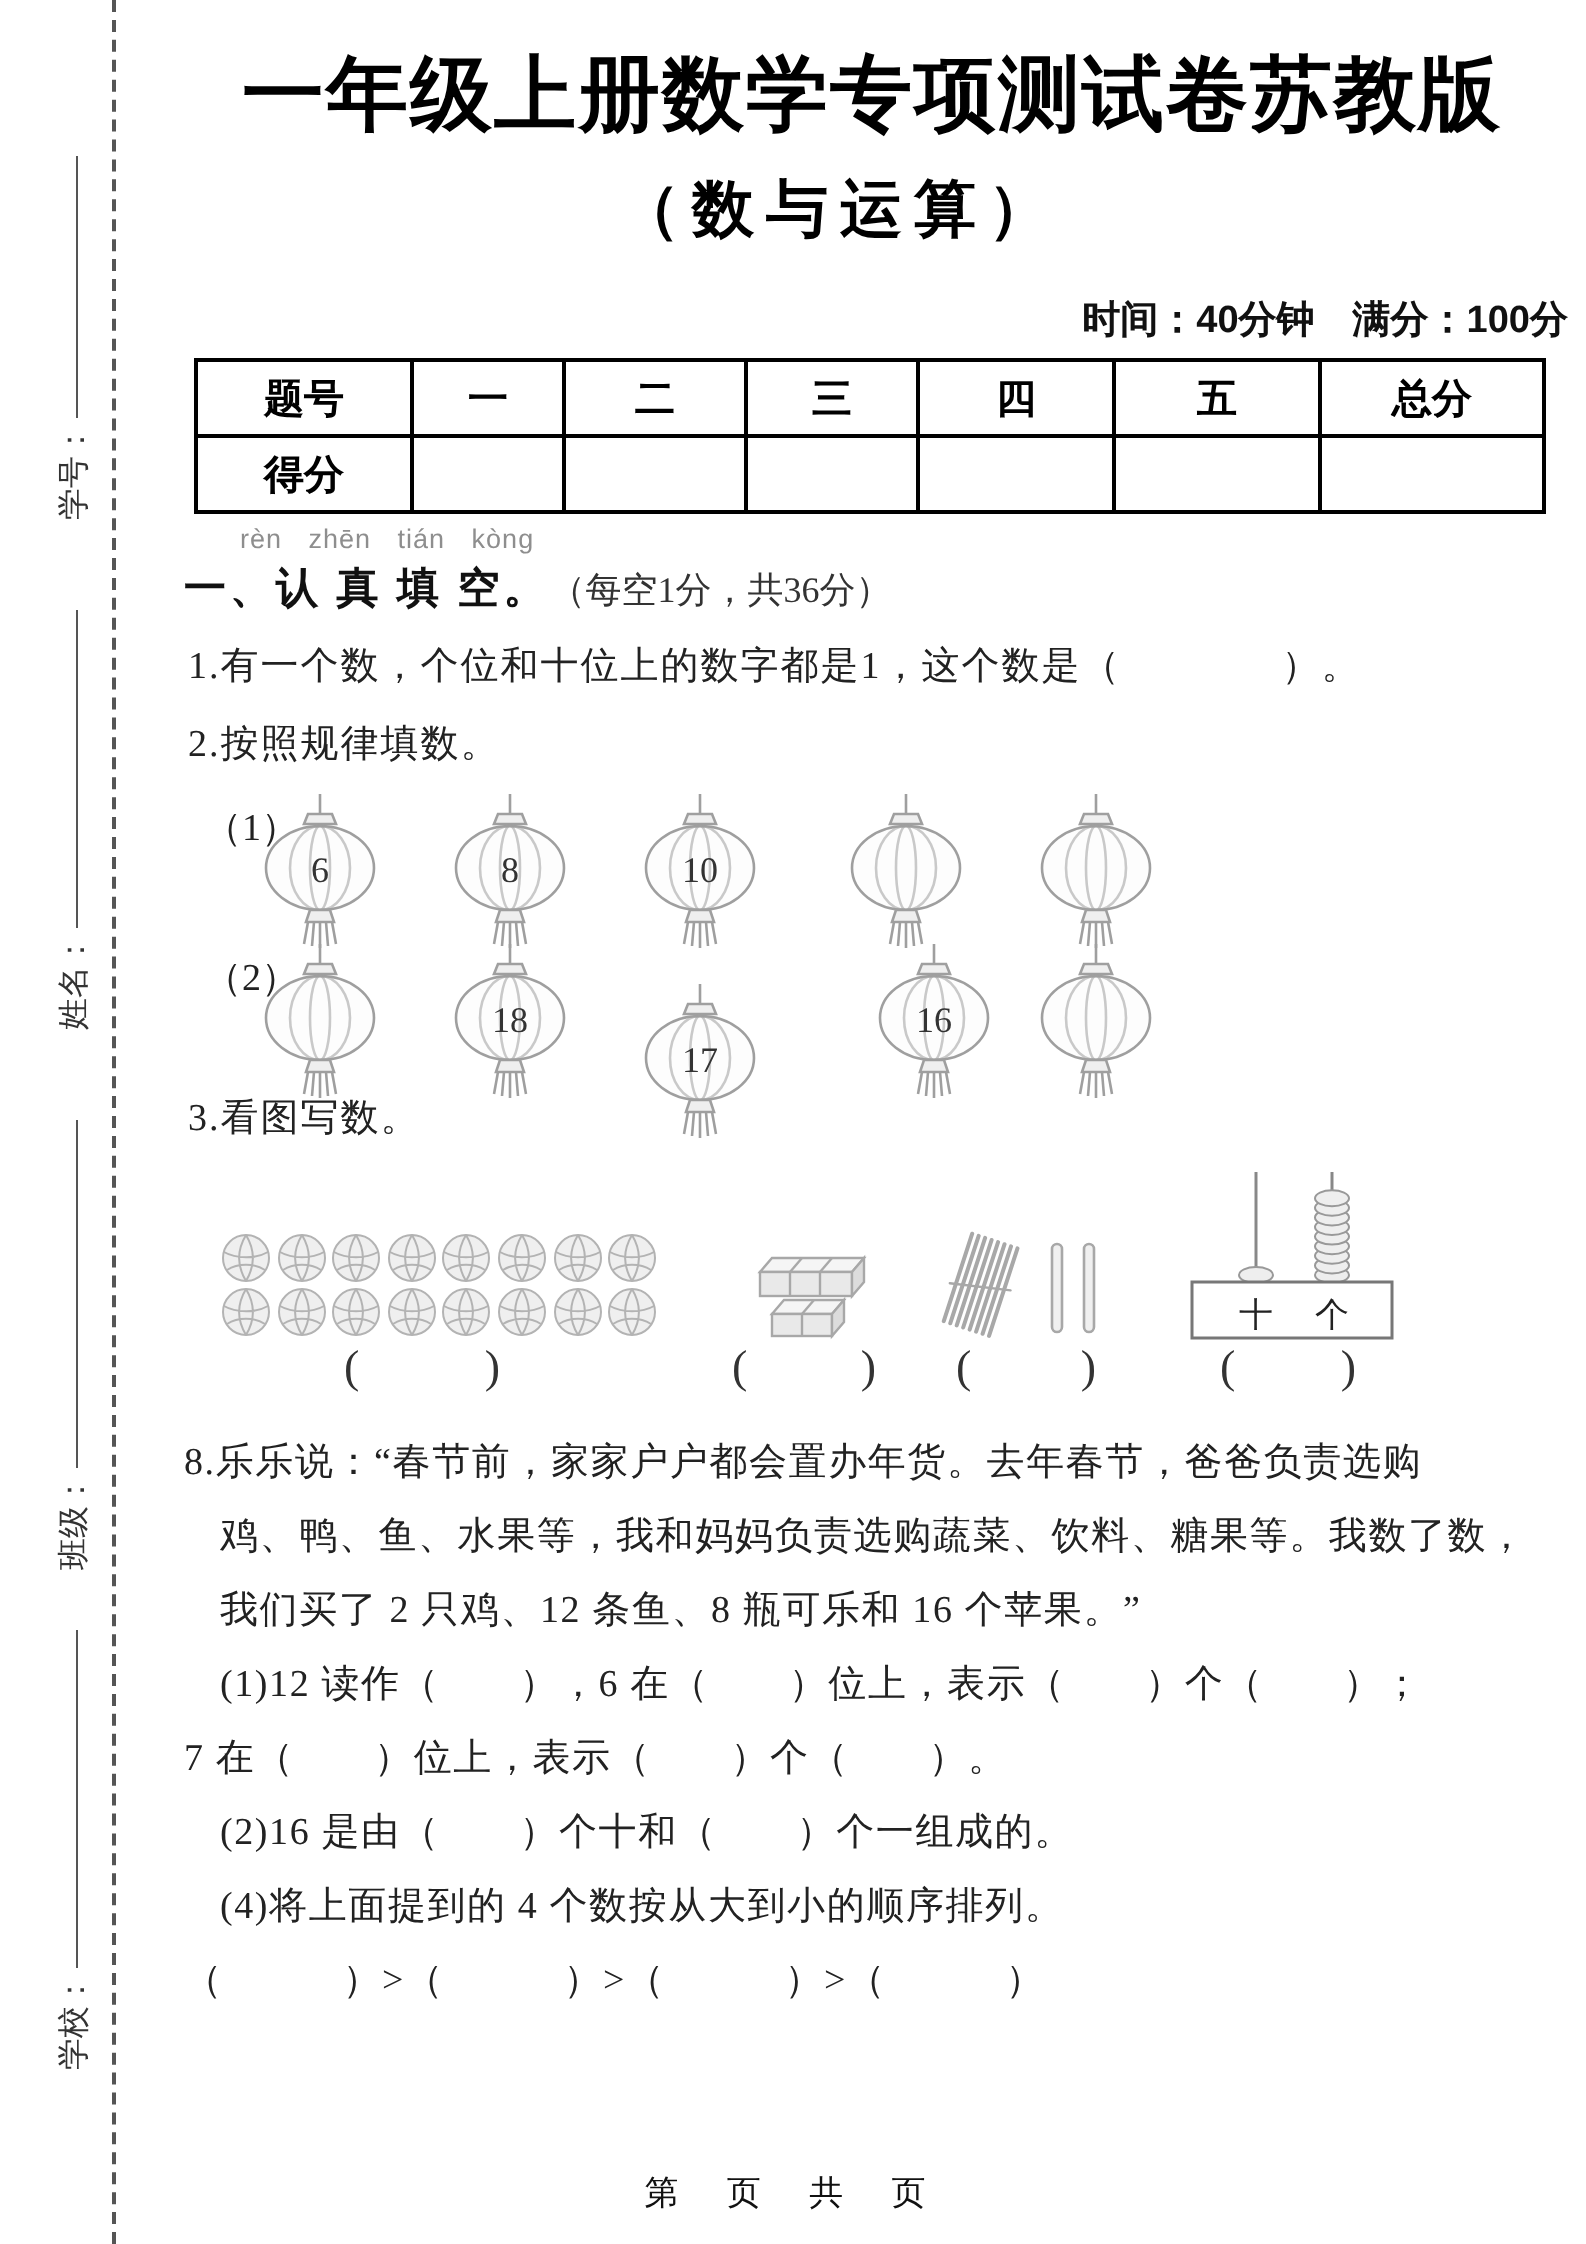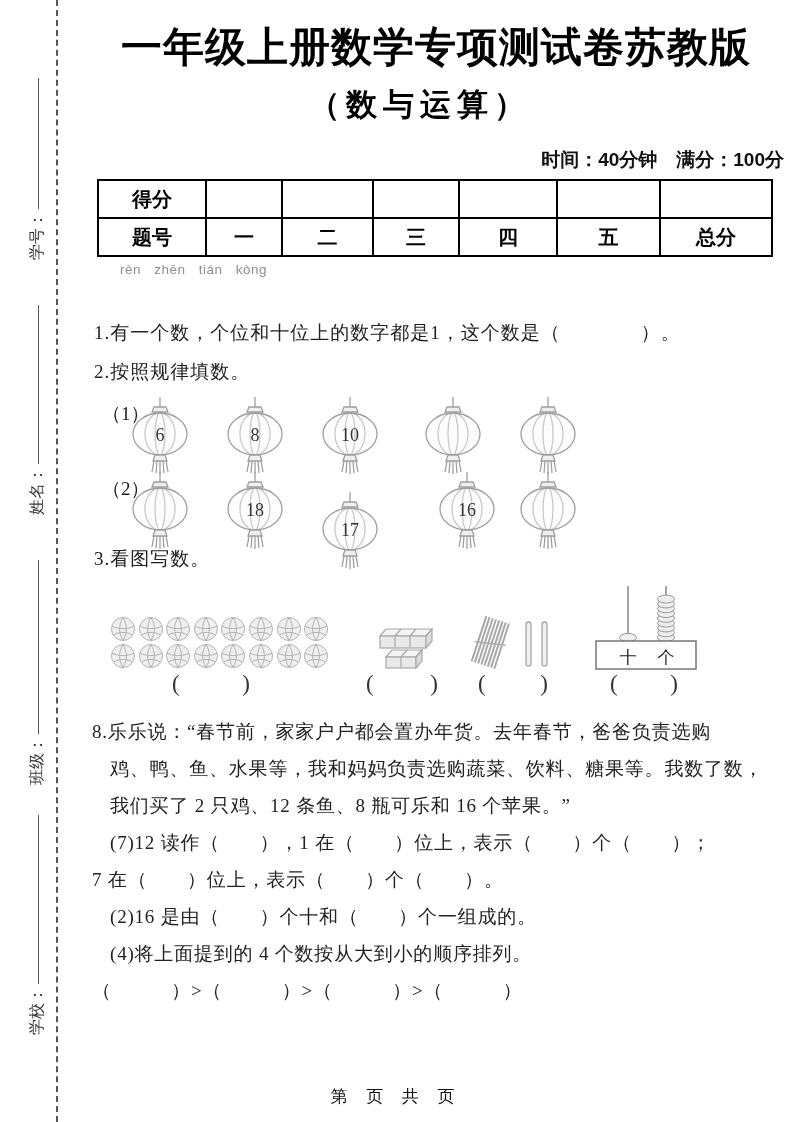--- a/index.html
+++ b/index.html
@@ -32,21 +32,21 @@
   .row-label{position:absolute;font-size:19px;color:#222;}
   .lantern{position:absolute;}
   .pic{position:absolute;}
   .ball{position:absolute;}
   .blank-pair{position:absolute;top:671px;display:flex;justify-content:space-between;
         font-size:23px;color:#333;}
   .q4{position:absolute;left:92px;top:713px;width:700px;font-size:19px;letter-spacing:.8px;color:#222;}
   .q4 p{margin:0;line-height:37px;white-space:nowrap;}
   .q4 p.ind1{padding-left:18px;}
   .footer{position:absolute;left:296px;top:1085px;width:200px;text-align:center;font-size:17px;
-        letter-spacing:7px;color:#111;font-family:Liberation Sans, sans-serif;}
+        letter-spacing:7px;color:#111;font-family:Liberation Mono, monospace;}
 </style>
 </head>
 <body>
 
 <div class="page">
   <div class="dashed"></div>
   <div id="margin-units">
       <div class="margin-unit" style="top: 260px; width: 182px;">
         <span>学号：</span>
         <span class="mline"></span>
@@ -64,42 +64,45 @@
         <span class="mline"></span>
       </div>
     </div>
 
   <div class="title">一年级上册数学专项测试卷苏教版</div>
   <div class="subtitle">（数与运算）</div>
   <div class="meta">时间：40分钟　满分：100分</div>
 
   <table class="score-table">
     <tbody id="score-table-body">
+        <tr>
+          <td style="width: 106px;">题号</td>
+          <td style="width: 74px;">一</td>
+          <td style="width: 89px;">二</td>
+          <td style="width: 84px;">三</td>
+          <td style="width: 96px;">四</td>
+          <td style="width: 101px;">五</td>
+          <td style="width: 110px;">总分</td>
+        </tr>
         <tr>
           <td style="width: 106px;">得分</td>
           <td style="width: 74px;"></td>
           <td style="width: 89px;"></td>
           <td style="width: 84px;"></td>
           <td style="width: 96px;"></td>
           <td style="width: 101px;"></td>
           <td style="width: 110px;"></td>
         </tr>
-        <tr>
-          <td style="width: 106px;">题号</td>
-          <td style="width: 74px;">一</td>
-          <td style="width: 89px;">二</td>
-          <td style="width: 84px;">三</td>
-          <td style="width: 96px;">四</td>
-          <td style="width: 101px;">五</td>
-          <td style="width: 110px;">总分</td>
-        </tr>
       </tbody>
   </table>
 
   <div class="pinyin">rèn zhēn tián kòng</div>
+  <div class="sec-head">
+    <span class="main">一、认 真 填 空。</span><span class="note">（每空1分，共36分）</span>
+  </div>
 
   <div class="q" id="q1">1.有一个数，个位和十位上的数字都是1，这个数是（　　　　）。</div>
   <div class="q" id="q2stem">2.按照规律填数。</div>
   <div id="lantern-area">
       <div class="row-label" style="left: 102px; top: 401px;">（1）</div>
       <div class="lantern" style="left: 129px; top: 397px;"><svg width="62" height="78" viewBox="0 0 62 78">
           <g stroke="#9f9f9f" fill="none" stroke-width="1.3">
             <line x1="31" y1="0" x2="31" y2="10"></line>
             <polygon points="25,10 37,10 39,15 23,15" fill="#efefef"></polygon>
             <ellipse cx="31" cy="37" rx="27" ry="21" fill="#fdfdfd"></ellipse>
@@ -390,21 +393,21 @@
       <div class="blank-pair" style="left: 610px; width: 68px;">
         <span>(</span>
         <span>)</span>
       </div>
     </div>
 
   <div class="q4" id="q4-block">
       <p class="">8.乐乐说：“春节前，家家户户都会置办年货。去年春节，爸爸负责选购</p>
       <p class="ind1">鸡、鸭、鱼、水果等，我和妈妈负责选购蔬菜、饮料、糖果等。我数了数，</p>
       <p class="ind1">我们买了 2 只鸡、12 条鱼、8 瓶可乐和 16 个苹果。”</p>
-      <p class="ind1">(7)12 读作（　　），1 在（　　）位上，表示（　　）个（　　）；</p>
+      <p class="ind1">(1)12 读作（　　），6 在（　　）位上，表示（　　）个（　　）；</p>
       <p class="">7 在（　　）位上，表示（　　）个（　　）。</p>
       <p class="ind1">(2)16 是由（　　）个十和（　　）个一组成的。</p>
       <p class="ind1">(4)将上面提到的 4 个数按从大到小的顺序排列。</p>
       <p class="">（　　　）&gt;（　　　）&gt;（　　　）&gt;（　　　）</p>
     </div>
 
   <div class="footer">第 页 共 页</div>
 </div>
 
 </body></html>

